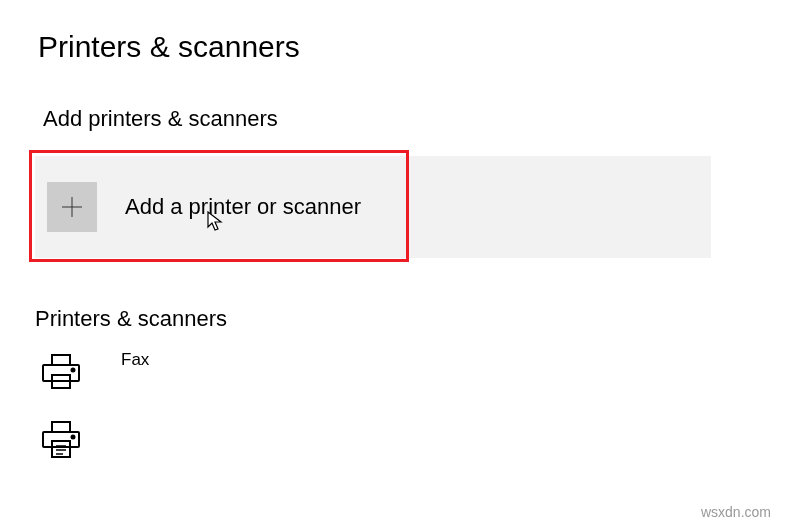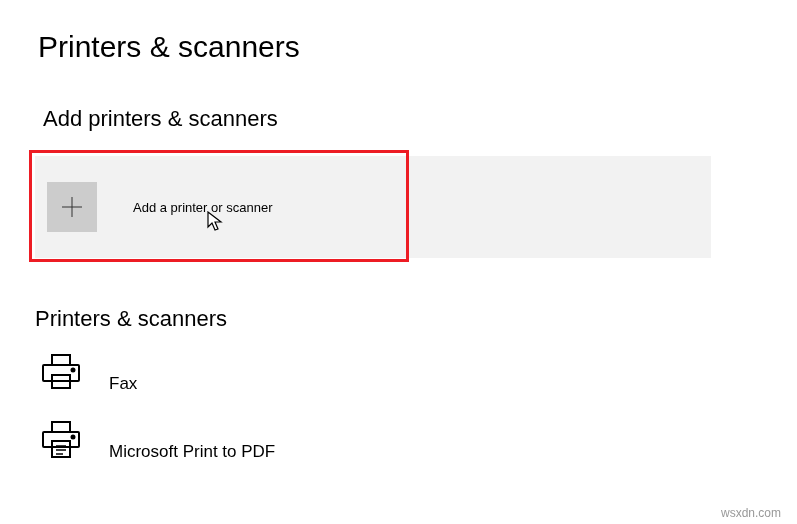--- a/index.html
+++ b/index.html
@@ -57,63 +57,64 @@
       display: flex;
       align-items: center;
       justify-content: center;
       flex-shrink: 0;
     }
     .plus-box svg {
       width: 24px;
       height: 24px;
     }
     .add-label {
-      font-size: 13px;
-      margin-left: 36px;
+      font-size: 22px;
+      margin-left: 28px;
       font-weight: 400;
       text-align: right;
     }
     .cursor {
       position: absolute;
       left: 172px;
       top: 55px;
       pointer-events: none;
     }
     .printers-section-title {
       font-size: 22px;
       font-weight: 400;
       padding: 48px 0 0 35px;
     }
     .device-row {
       display: flex;
-      align-items: flex-end;
+      align-items: flex-start;
       padding: 18px 0 0 39px;
       cursor: pointer;
+      gap: 12px;
     }
     .device-row + .device-row {
       padding-top: 24px;
     }
     .device-icon {
       width: 44px;
       height: 44px;
       display: flex;
       align-items: center;
       justify-content: center;
       flex-shrink: 0;
     }
     .device-label {
       font-size: 17px;
       margin-left: 26px;
       font-weight: 400;
     }
     .watermark {
       position: absolute;
       bottom: 4px;
-      right: 16px;
-      font-size: 12px;
+      right: 26px;
+      font-size: 14px;
       color: #999;
     }
   </style>
 </head>
 <body>
 
 <h1 class="page-title">Printers &amp; scanners</h1>
 
 <h2 class="section-title">Add printers &amp; scanners</h2>
 
@@ -154,16 +155,15 @@
     <svg width="40" height="40" viewBox="0 0 40 40" fill="none" stroke="#000" stroke-width="2">
       <rect x="11" y="2" width="18" height="10"></rect>
       <rect x="2" y="12" width="36" height="15" rx="1"></rect>
       <rect x="11" y="21" width="18" height="16"></rect>
       <line x1="15" y1="26" x2="25" y2="26" stroke-width="1.5"></line>
       <line x1="15" y1="30" x2="25" y2="30" stroke-width="1.5"></line>
       <line x1="15" y1="34" x2="22" y2="34" stroke-width="1.5"></line>
       <circle cx="32" cy="17" r="1.5" fill="#000"></circle>
     </svg>
   </div>
-  <span class="device-label">Microsoft Print to PDF</span>
 </div>
 
 <div class="watermark">wsxdn.com</div>
 
 </body></html>

